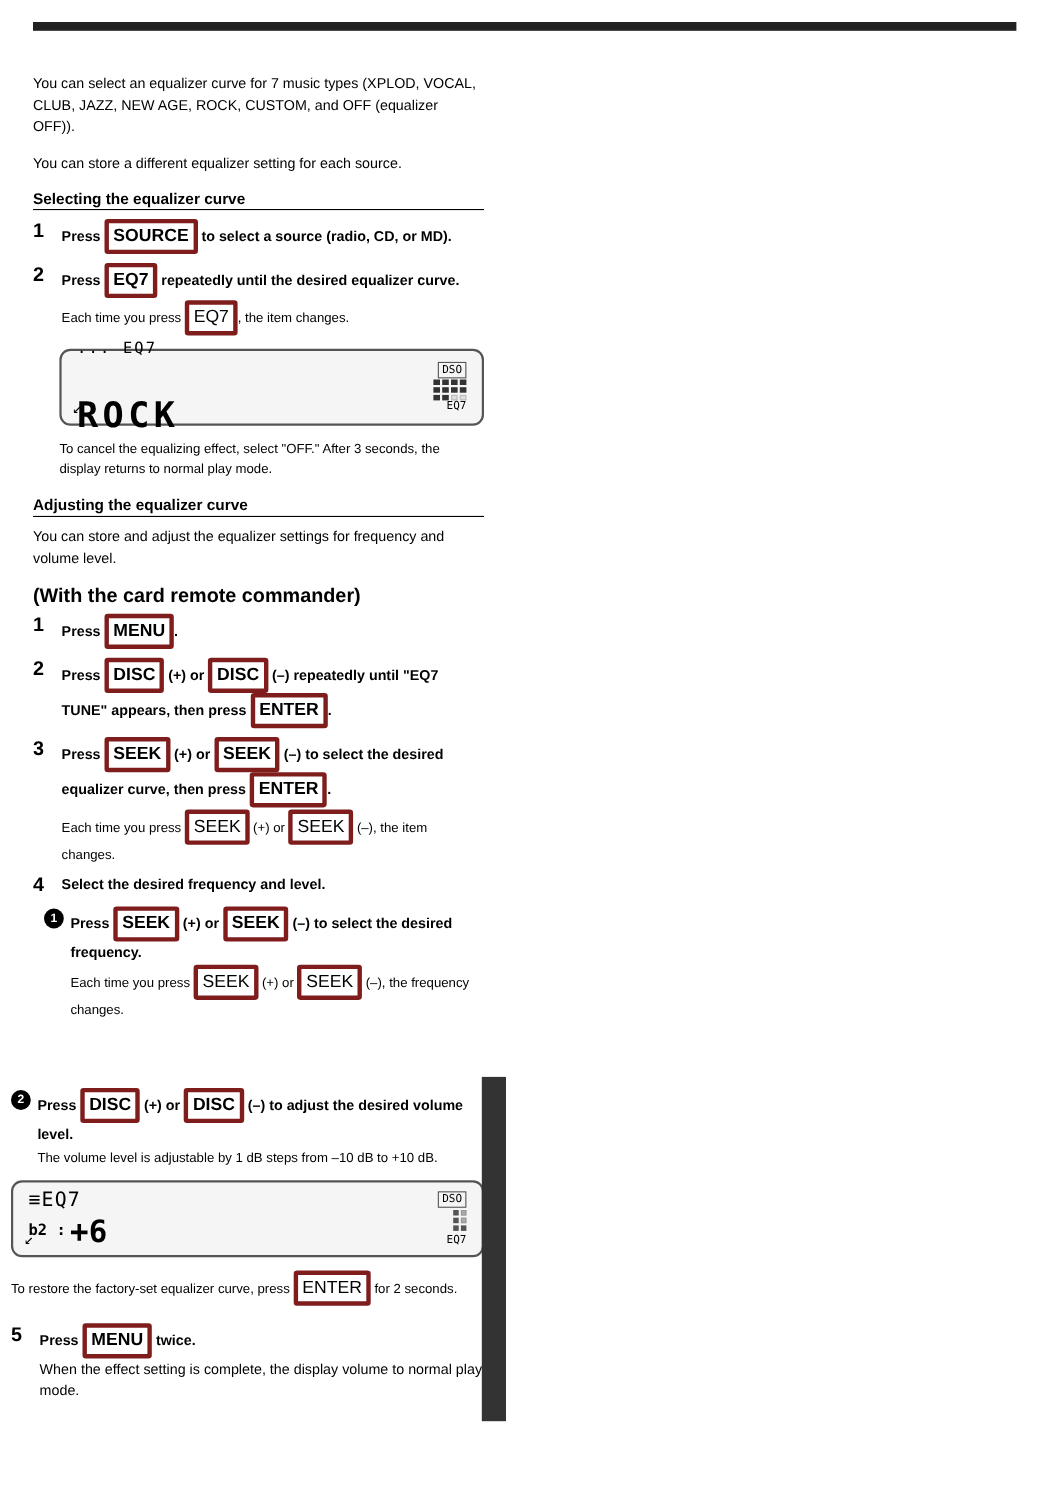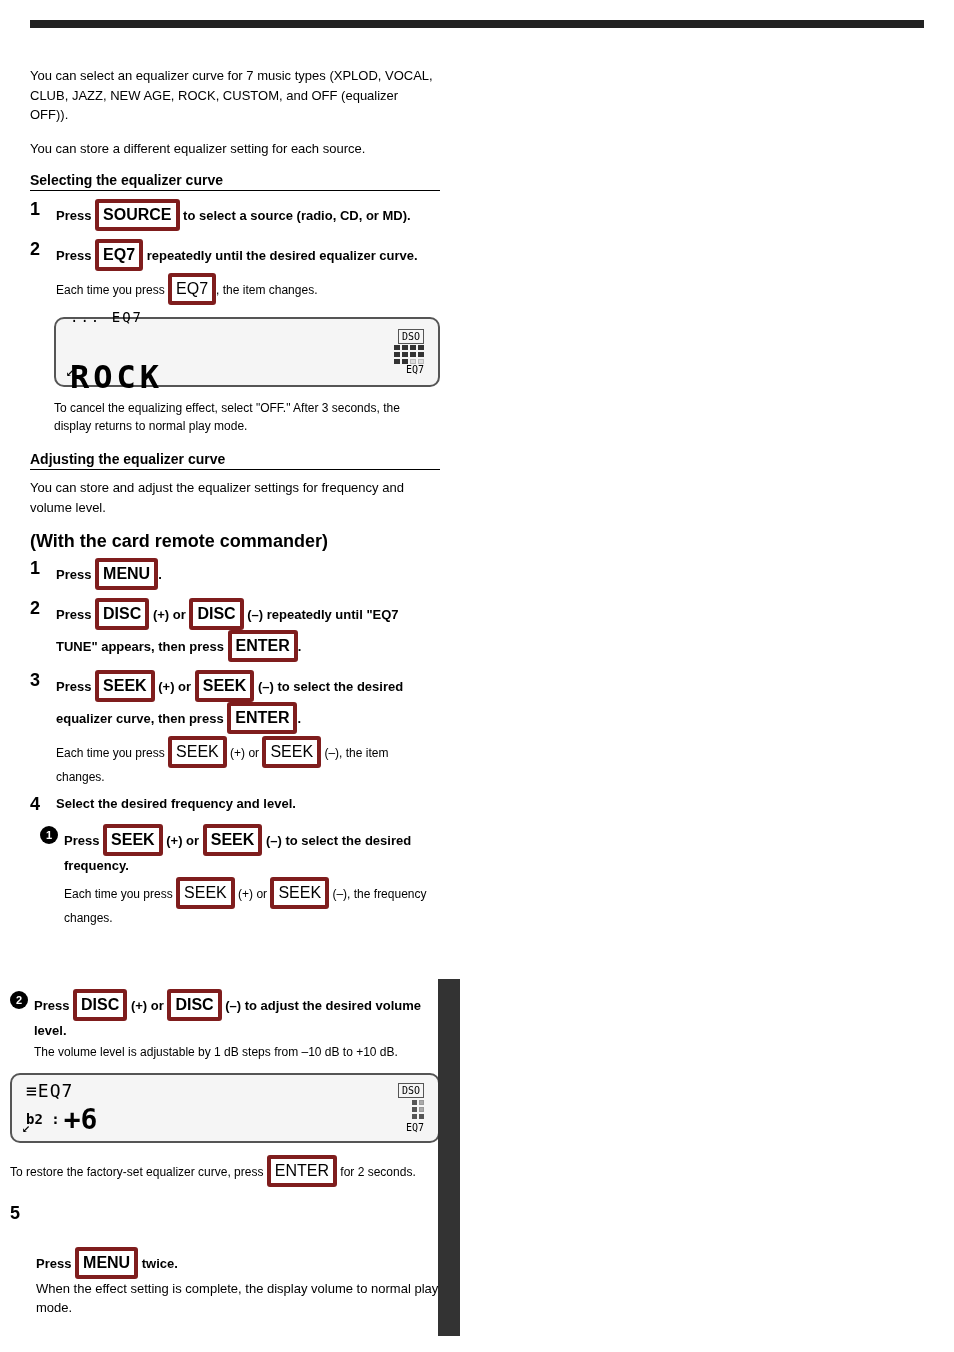--- a/index.html
+++ b/index.html
@@ -202,21 +202,20 @@
       font-size: 18px;
       font-weight: bold;
       min-width: 22px;
       margin-right: 4px;
       line-height: 1.2;
     }
     .right-step-content {
       flex: 1;
       font-size: 13px;
       line-height: 1.5;
-      margin-top: 44px;
     }
     .right-step-content .step-title {
       font-weight: bold;
     }
     .right-display-box {
       border: 2px solid #555;
       border-radius: 10px;
       background: #f5f5f5;
       margin: 12px 0 12px 0px;
       padding: 8px 14px;

